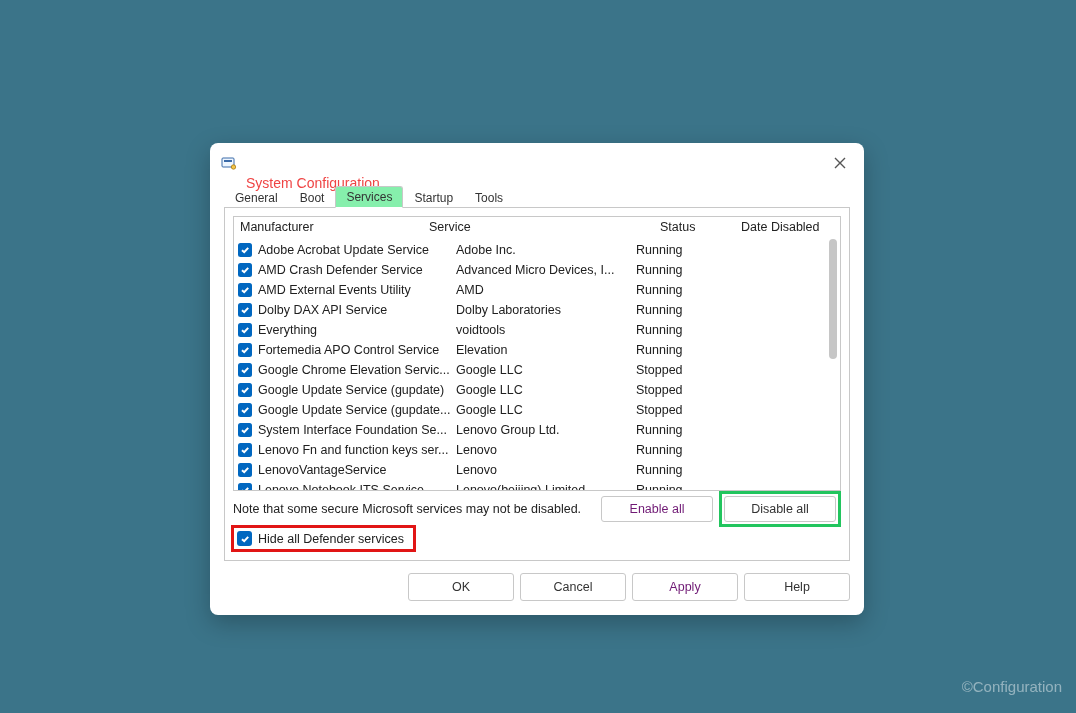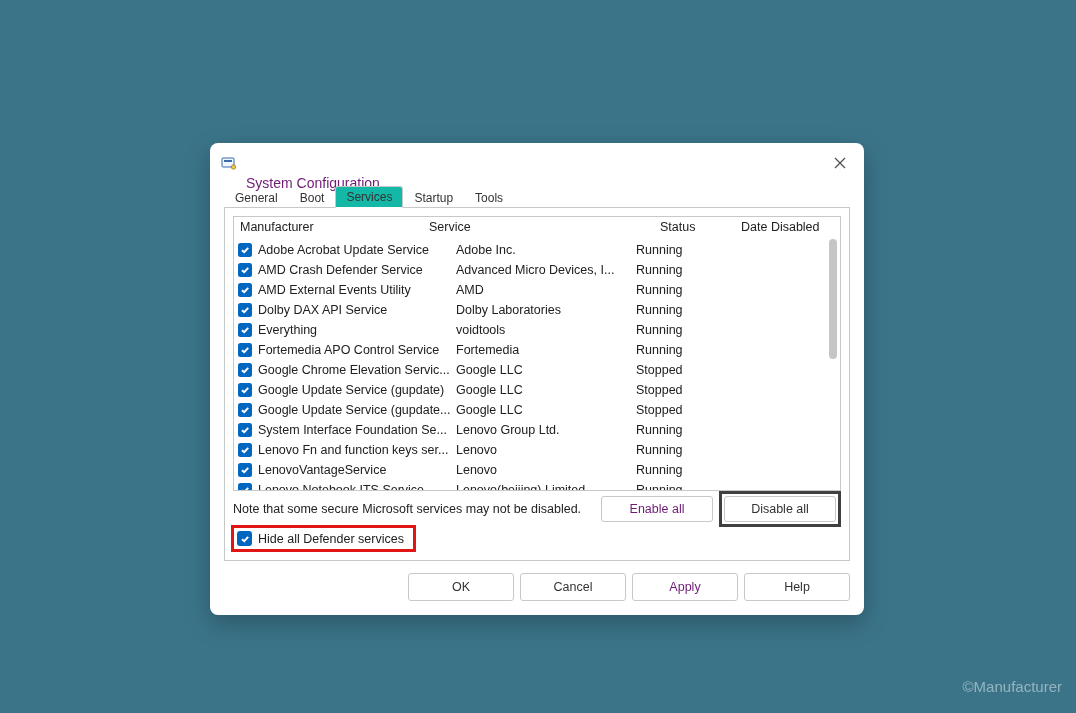--- a/index.html
+++ b/index.html
@@ -36,21 +36,21 @@
   .titlebar .icon {
     width: 18px;
     height: 18px;
     margin-right: 8px;
     display: flex;
     align-items: center;
     justify-content: center;
   }
   .titlebar .title {
     font-size: 14px;
-    color: #701a75;
+    color: #ef4444;
     margin-top: 40px;
   }
   .titlebar .close {
     position: absolute;
     right: 10px;
     top: 8px;
     width: 28px;
     height: 24px;
     display: flex;
     align-items: center;
@@ -76,21 +76,21 @@
     font-size: 12px;
     color: #333;
     border: 1px solid transparent;
     border-bottom: none;
     cursor: pointer;
     background: transparent;
     position: relative;
     top: 1px;
   }
   .tab.active {
-    background: #14b8a6;
+    background: #86efac;
     border: 1px solid #c8c8c8;
     border-bottom: 1px solid #fff;
     border-radius: 3px 3px 0 0;
     z-index: 2;
   }
   .tabpage {
     border: 1px solid #c8c8c8;
     flex: 1;
     display: flex;
     flex-direction: column;
@@ -230,21 +230,21 @@
   }
   .hide-row .lbl {
     font-size: 12.5px;
   }
   .highlight {
     outline: 3px solid #E11515;
     outline-offset: -1px;
   }
   .highlight-wrap {
     padding: 2px;
-    border: 3px solid #404040;
+    border: 3px solid #22c55e;
     display: inline-block;
     margin-left: 6px;
   }
   .dialog-buttons {
     display: flex;
     justify-content: flex-end;
     padding: 12px 0 0 0;
   }
   .dialog-buttons .btn {
     min-width: 84px;
@@ -357,21 +357,21 @@
                   <span class="cell status">Running</span>
                   <span class="cell date"></span>
                 </div>
                 <div class="row">
                   <span class="chk">
                     <svg class="check" width="10" height="10" viewBox="0 0 10 10">
                       <path d="M2 5.2 L4.2 7.2 L8.2 2.8"></path>
                     </svg>
                   </span>
                   <span class="cell service">Fortemedia APO Control Service</span>
-                  <span class="cell manu">Fortemedia</span>
+                  <span class="cell manu">Elevation</span>
                   <span class="cell status">Running</span>
                   <span class="cell date"></span>
                 </div>
                 <div class="row">
                   <span class="chk">
                     <svg class="check" width="10" height="10" viewBox="0 0 10 10">
                       <path d="M2 5.2 L4.2 7.2 L8.2 2.8"></path>
                     </svg>
                   </span>
                   <span class="cell service">Google Chrome Elevation Servic...</span>
@@ -475,13 +475,13 @@
     <div class="dialog-buttons">
       <span class="btn">OK</span>
       <span class="btn">Cancel</span>
       <span class="btn disabled">Apply</span>
       <span class="btn">Help</span>
     </div>
 
   </div>
 </div>
 
-<div class="watermark">©Manufacturer</div>
+<div class="watermark">©Configuration</div>
 
 </body></html>

